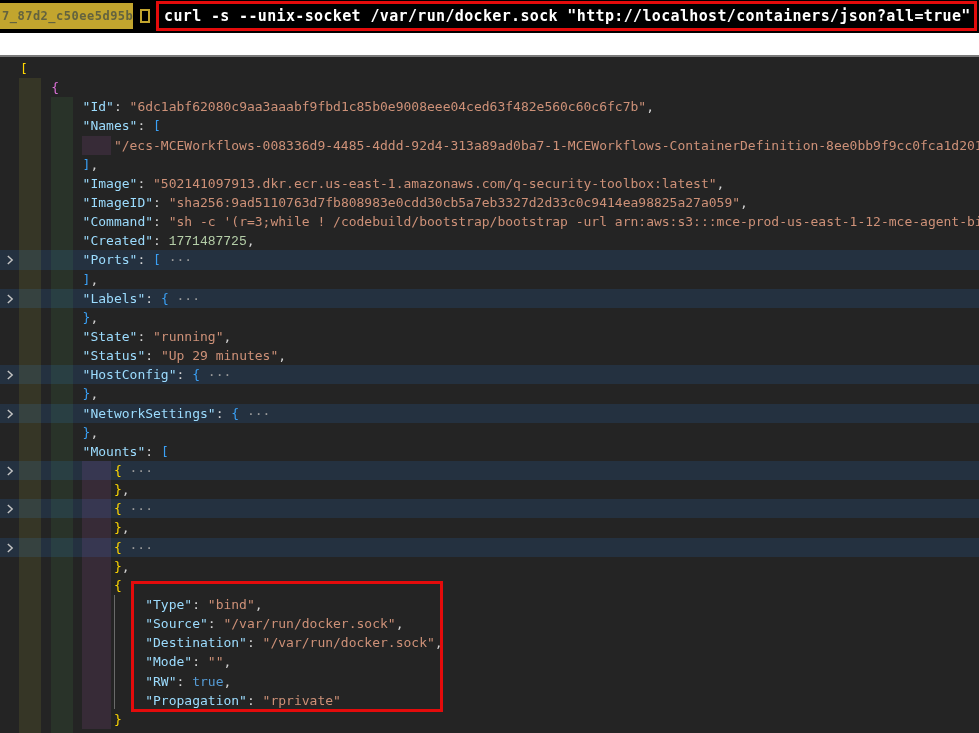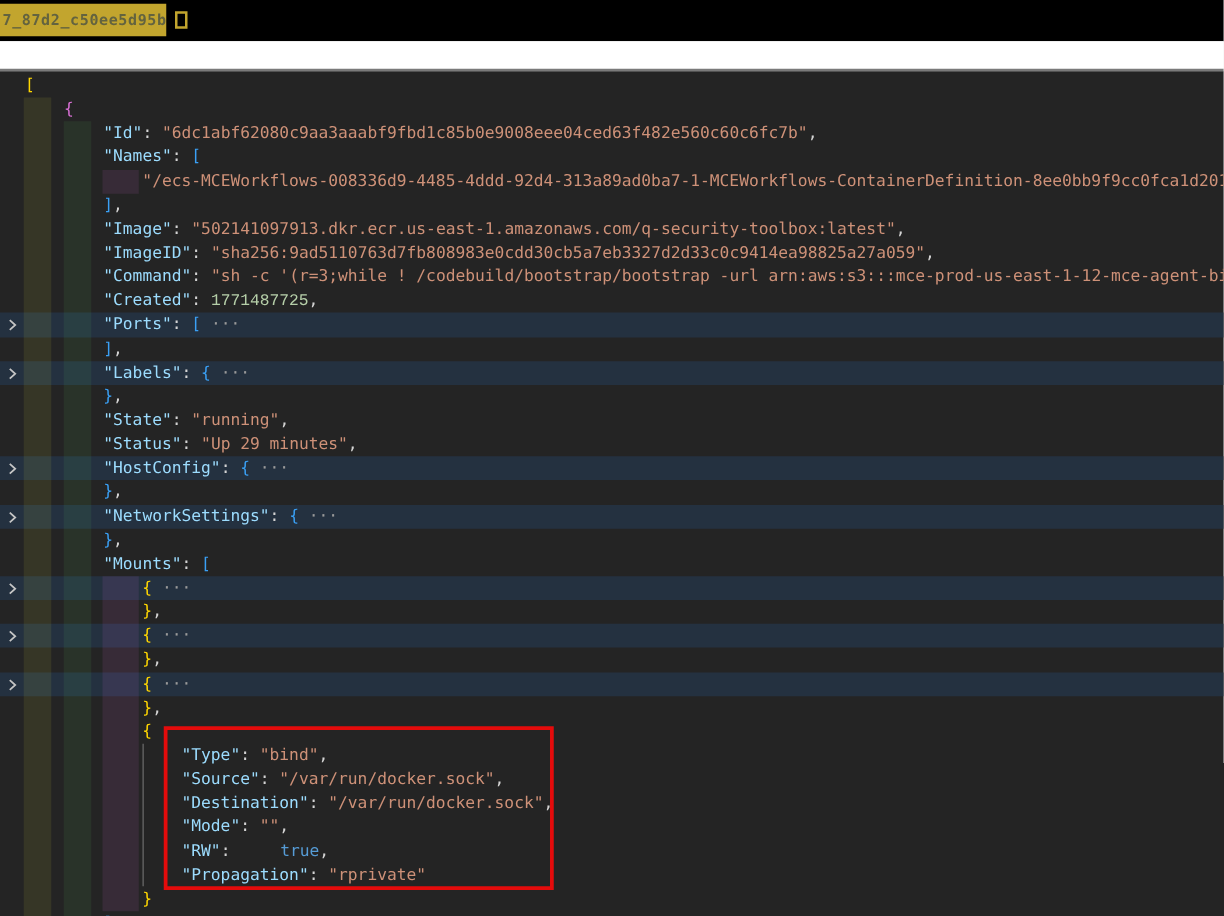--- a/index.html
+++ b/index.html
@@ -41,37 +41,40 @@
   .active-guide { position:absolute; left:114px; top:538px; width:1px; height:114px;
     background:#6a6a6a; z-index:2; pointer-events:none; }
 
   .code-area { position:absolute; inset:0; padding-top:2px; z-index:1; }
   .code-line { position:relative; height:19.15px; line-height:19.15px; font-size:13px;
     white-space:pre; width:100%; }
   .code-line.folded { background:var(--folded-row-bg,#243140); }
   .seg.k  { color:var(--key,#9cdcfe); }
   .seg.s  { color:var(--string,#ce9178); }
   .seg.n  { color:var(--number,#b5cea8);font-family:Liberation Mono, monospace; }
-  .seg.kw { color:var(--keyword,#569cd6);margin-left:32px; }
+  .seg.kw { color:var(--keyword,#569cd6); }
   .seg.p  { color:var(--punctuation,#d4d4d4); }
   .seg.b1 { color:var(--bracket-gold,#ffd700); }
   .seg.b2 { color:var(--bracket-purple,#da70d6); }
   .seg.b3 { color:var(--bracket-blue,#3aa0f5); }
   .seg.e  { color:var(--ellipsis,#9a9a9a); }
   .fold-chevron { position:absolute; left:3px; top:3px; width:14px; height:14px; cursor:pointer; }
 
   .annotation-rect { position:absolute; left:131px; top:524px; width:312px; height:131px;
     border:3px solid var(--annotation-red,#e40b0b); z-index:5; pointer-events:none; }
 </style>
 </head>
 <body>
 
 <div class="top-bar">
   <span class="session-label">7_87d2_c50ee5d95bfc</span>
   <span class="cursor-square"></span>
+  <div class="command-box">
+    <span>curl -s --unix-socket /var/run/docker.sock "http://localhost/containers/json?all=true"</span>
+  </div>
 </div>
 
 <div class="white-strip"></div>
 
 <div class="editor">
   <div class="code-area" id="code-area">
       <div class="code-line" style="padding-left: 20px;"><span class="seg b1">[</span></div>
       <div class="code-line" style="padding-left: 51.3px;"><span class="seg b2">{</span></div>
       <div class="code-line" style="padding-left: 82.6px;"><span class="seg k">"Id"</span><span class="seg p">: </span><span class="seg s">"6dc1abf62080c9aa3aaabf9fbd1c85b0e9008eee04ced63f482e560c60c6fc7b"</span><span class="seg p">,</span></div>
       <div class="code-line" style="padding-left: 82.6px;"><span class="seg k">"Names"</span><span class="seg p">: </span><span class="seg b3">[</span></div>

